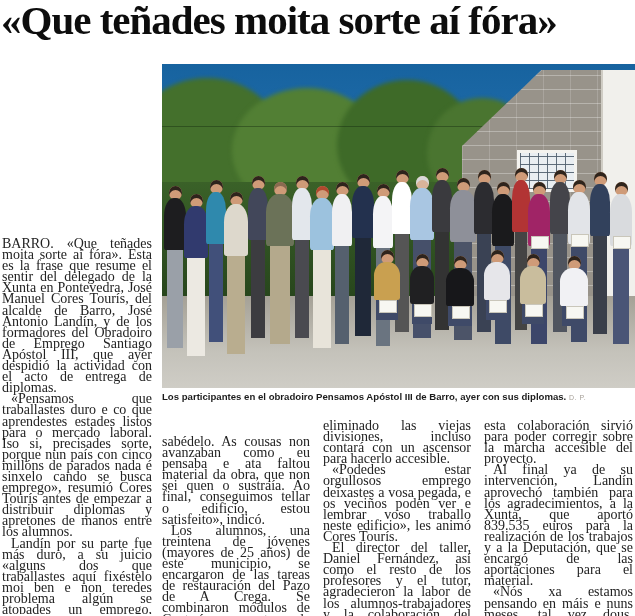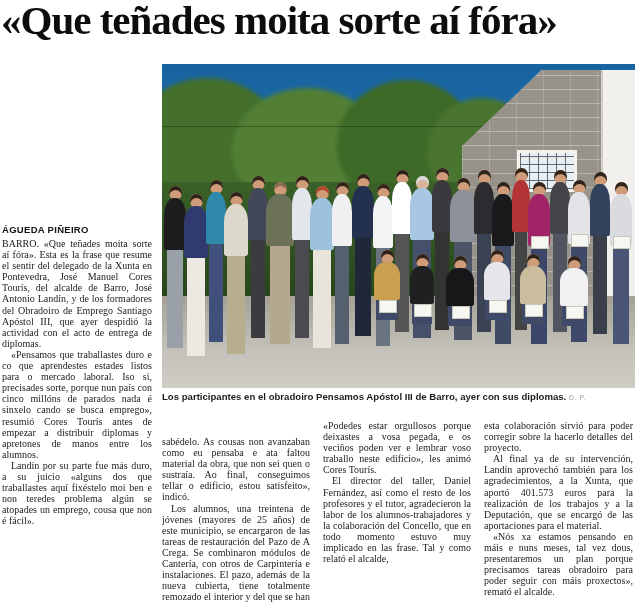--- a/index.html
+++ b/index.html
@@ -12,21 +12,21 @@
   
   .lede{position:absolute;left:2px;top:64px;width:152px;
         font-family:"Liberation Sans",sans-serif;font-size:12.4px;line-height:17.2px;
         color:#4b4b4b;}
   .lede .arrow{color:#8e1b2e;font-size:10px;margin-right:3px;}
   
   .byline{position:absolute;left:2px;top:224px;width:152px;
           font-family:"Liberation Sans",sans-serif;font-weight:700;font-size:9.5px;
           letter-spacing:.3px;color:#111;}
   
-  .newscol{position:absolute;font-family:"Liberation Serif",serif;font-size:10px;
+  .newscol{position:absolute;font-family:"Liberation Serif",serif;font-size:14px;
            line-height:11.1px;text-align:justify;color:#222;overflow:hidden;}
   .newscol p{margin:0;text-indent:9px;}
   .newscol p:first-child{text-indent:0;}
   .col1{left:2px;top:238px;width:150px;height:376px;}
   .col2{left:162px;top:436px;width:148px;height:196px;}
   .col3{left:323px;top:420px;width:148px;height:196px;}
   .col4{left:484px;top:420px;width:149px;height:196px;}
   
   .photo{position:absolute;left:162px;top:64px;width:473px;height:324px;overflow:hidden;
          background:linear-gradient(#17639f,#2a77ba 55%,#4f93c8);}
@@ -72,21 +72,20 @@
   .credit{font-weight:400;font-size:7px;color:#a59f97;letter-spacing:.5px;}
 </style>
 </head>
 <body>
 
 <div class="page">
 
   <h1 class="headline">«Que teñades moita sorte aí fóra»</h1>
 
 
-  <div class="byline">ÁGUEDA PIÑEIRO</div>
 
   <div class="newscol col1">
       <p>BARRO. «Que teñades moita sorte aí fóra». Esta es la frase que resume el sentir del delegado de la Xunta en Pontevedra, José Manuel Cores Tourís, del alcalde de Barro, José Antonio Landín, y de los formadores del Obradoiro de Emprego Santiago Apóstol III, que ayer despidió la actividad con el acto de entrega de diplomas.</p>
       <p>«Pensamos que traballastes duro e co que aprendestes estades listos para o mercado laboral. Iso si, precisades sorte, porque nun país con cinco millóns de parados nada é sinxelo cando se busca emprego», resumió Cores Tourís antes de empezar a distribuir diplomas y apretones de manos entre los alumnos.</p>
       <p>Landín por su parte fue más duro, a su juicio «alguns dos que traballastes aquí fixéstelo moi ben e non teredes problema algún se atopades un emprego, cousa que non é fácil».</p>
     </div>
 
   <div class="photo">
     <div class="tree t1"></div>
     <div class="tree t2"></div>
@@ -261,22 +260,23 @@
   <div class="caption">
     <span>Los participantes en el obradoiro Pensamos Apóstol III de Barro, ayer con sus diplomas.</span>
     <span class="credit">D. P.</span>
   </div>
 
   <div class="newscol col2">
       <p>sabédelo. As cousas non avanzaban como eu pensaba e ata faltou material da obra, que non sei quen o sustraía. Ao final, conseguimos tellar o edificio, estou satisfeito», indicó.</p>
       <p>Los alumnos, una treintena de jóvenes (mayores de 25 años) de este municipio, se encargaron de las tareas de restauración del Pazo de A Crega. Se combinaron módulos de Cantería, con otros de Carpintería e instalaciones. El pazo, además de la nueva cubierta, tiene totalmente remozado el interior y del que se han</p>
     </div>
   <div class="newscol col3">
-      <p>«Podedes estar orgullosos porque deixastes a vosa pegada, e os veciños poden ver e lembrar voso traballo neste edificio», les animó Cores Tourís.</p>
+      <p>eliminado las viejas divisiones, incluso contará con un ascensor para hacerlo accesible.</p>
+      <p>«Podedes estar orgullosos emprego deixastes a vosa pegada, e os veciños poden ver e lembrar voso traballo neste edificio», les animó Cores Tourís.</p>
       <p>El director del taller, Daniel Fernández, así como el resto de los profesores y el tutor, agradecieron la labor de los alumnos-trabajadores y la colaboración del Concello, que en todo momento estuvo muy implicado en las frase. Tal y como relató el alcalde,</p>
     </div>
   <div class="newscol col4">
-      <p>esta colaboración sirvió para poder corregir sobre la hacerlo detalles del proyecto.</p>
-      <p>Al final ya de su intervención, Landín aprovechó también para los agradecimientos, a la Xunta, que aportó 401.573 euros para la realización de los trabajos y a la Deputación, que se encargó de las aportaciones para el material.</p>
+      <p>esta colaboración sirvió para poder corregir sobre la marcha accesible del proyecto.</p>
+      <p>Al final ya de su intervención, Landín aprovechó también para los agradecimientos, a la Xunta, que aportó 839.535 euros para la realización de los trabajos y a la Deputación, que se encargó de las aportaciones para el material.</p>
       <p>«Nós xa estamos pensando en máis e nuns meses, tal vez dous, presentaremos un plan porque precisamos tareas obradoiro para poder seguir con máis proxectos», remató el alcalde.</p>
     </div>
 
 </div>
 
 </body></html>

